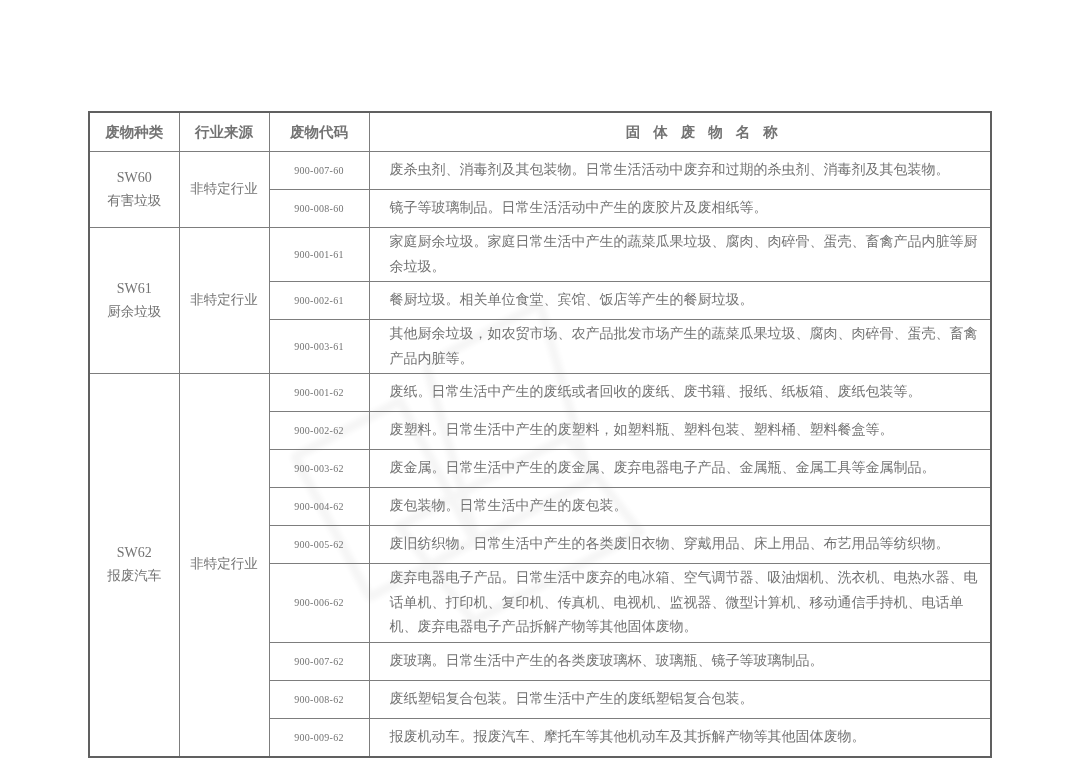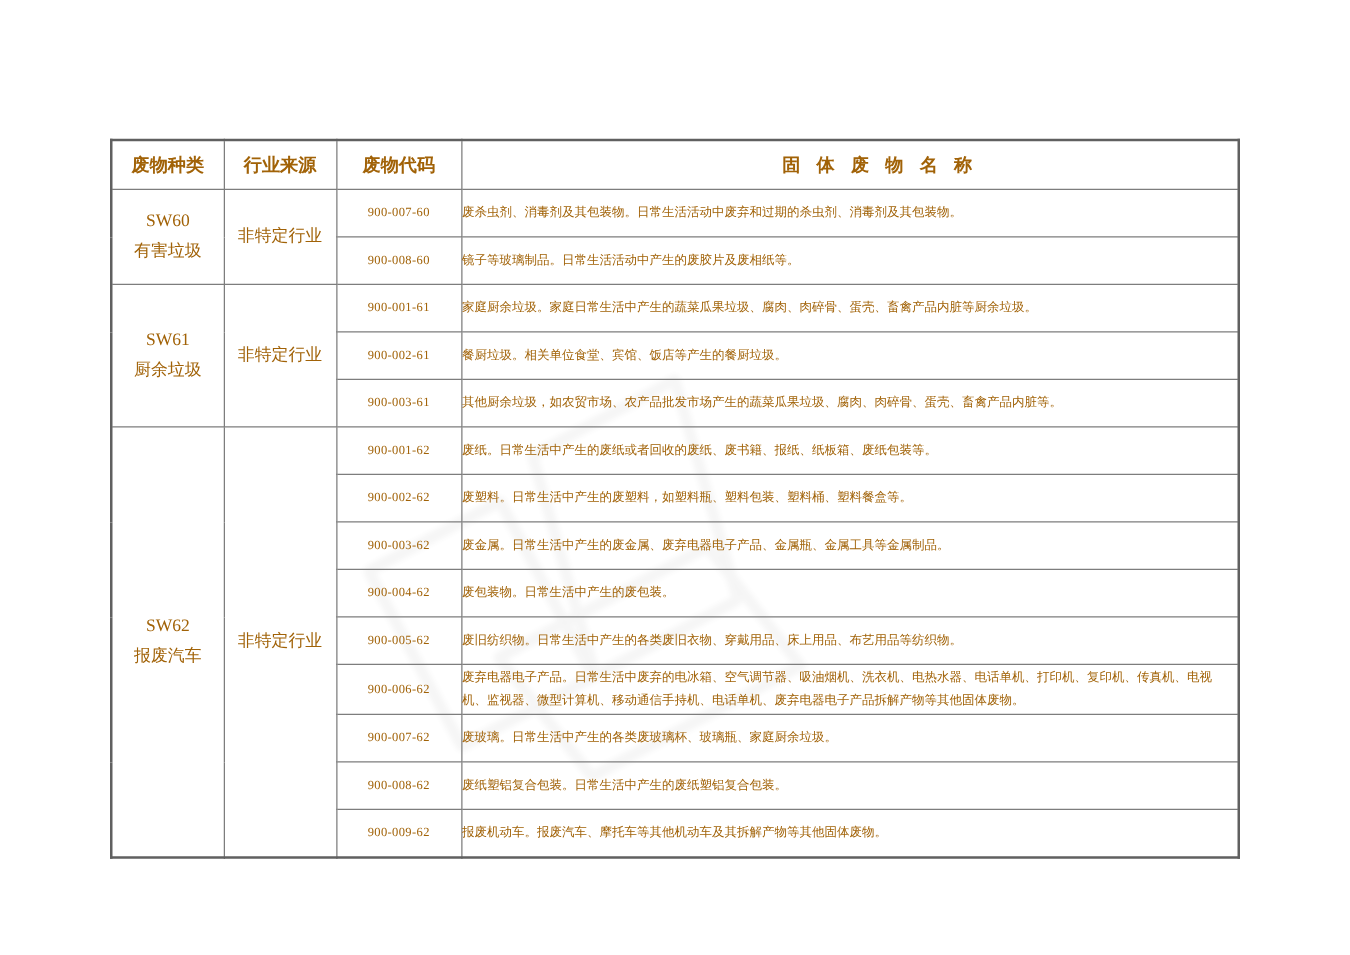--- a/index.html
+++ b/index.html
@@ -37,21 +37,21 @@
   .wm-c { left: 90px;  top: 150px; width: 180px; height: 110px; transform: skewX(10deg); }
 
   table.waste-table {
     position: absolute;
     left: 88px;
     top: 111px;
     width: 902px;
     border-collapse: collapse;
     table-layout: fixed;
     border: 2px solid #606060;
-    color: #a16207;
+    color: #737373;
   }
   .waste-table col.c-category { width: 90px; }
   .waste-table col.c-industry { width: 90px; }
   .waste-table col.c-code     { width: 100px; }
   .waste-table col.c-name     { width: 622px; }
 
   .waste-table th, .waste-table td {
     border: 1px solid #7d7d7d;
     vertical-align: middle;
     font-weight: normal;
@@ -75,23 +75,23 @@
   td.cell-category .cat-code { font-size: 14px; text-align: center; }
   td.cell-code {
     height: 33px;
     text-align: center;
     font-size: 10px;
     letter-spacing: 0.3px;
   }
   td.cell-name {
     height: 33px;
     text-align: left;
-    font-size: 10px;
+    font-size: 14px;
     line-height: 1.75;
-    padding: 2px 2px 2px 0;
+    padding: 2px 2px 2px 20px;
     word-break: break-all;
   }
   .footer {
     position: absolute;
     left: 0;
     top: 658px;
     width: 100%;
     text-align: center;
     font-size: 14.5px;
     color: #3c3c3c;
@@ -181,21 +181,21 @@
         <tr>
           <td class="cell-code">900-005-62</td>
           <td class="cell-name">废旧纺织物。日常生活中产生的各类废旧衣物、穿戴用品、床上用品、布艺用品等纺织物。</td>
         </tr>
         <tr>
           <td class="cell-code">900-006-62</td>
           <td class="cell-name">废弃电器电子产品。日常生活中废弃的电冰箱、空气调节器、吸油烟机、洗衣机、电热水器、电话单机、打印机、复印机、传真机、电视机、监视器、微型计算机、移动通信手持机、电话单机、废弃电器电子产品拆解产物等其他固体废物。</td>
         </tr>
         <tr>
           <td class="cell-code">900-007-62</td>
-          <td class="cell-name">废玻璃。日常生活中产生的各类废玻璃杯、玻璃瓶、家庭厨余垃圾。</td>
+          <td class="cell-name">废玻璃。日常生活中产生的各类废玻璃杯、玻璃瓶、镜子等玻璃制品。</td>
         </tr>
         <tr>
           <td class="cell-code">900-008-62</td>
           <td class="cell-name">废纸塑铝复合包装。日常生活中产生的废纸塑铝复合包装。</td>
         </tr>
         <tr>
           <td class="cell-code">900-009-62</td>
           <td class="cell-name">报废机动车。报废汽车、摩托车等其他机动车及其拆解产物等其他固体废物。</td>
         </tr>
       </tbody>

